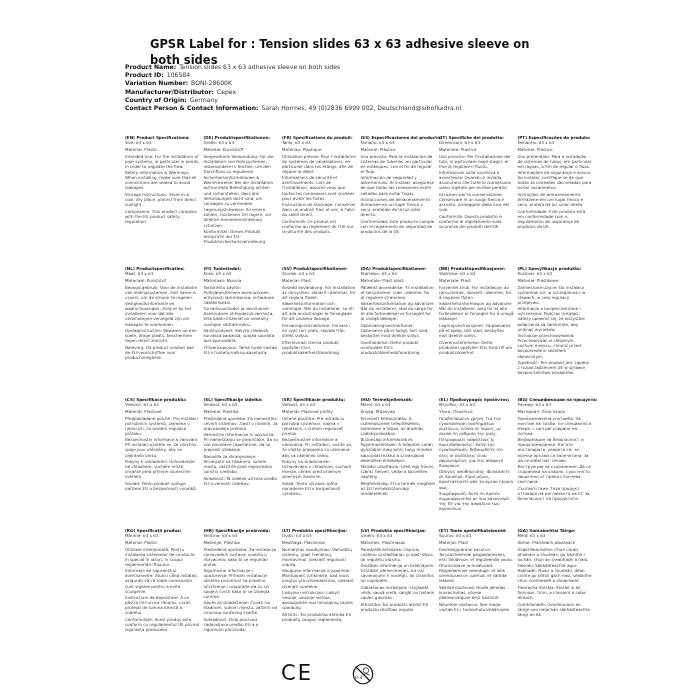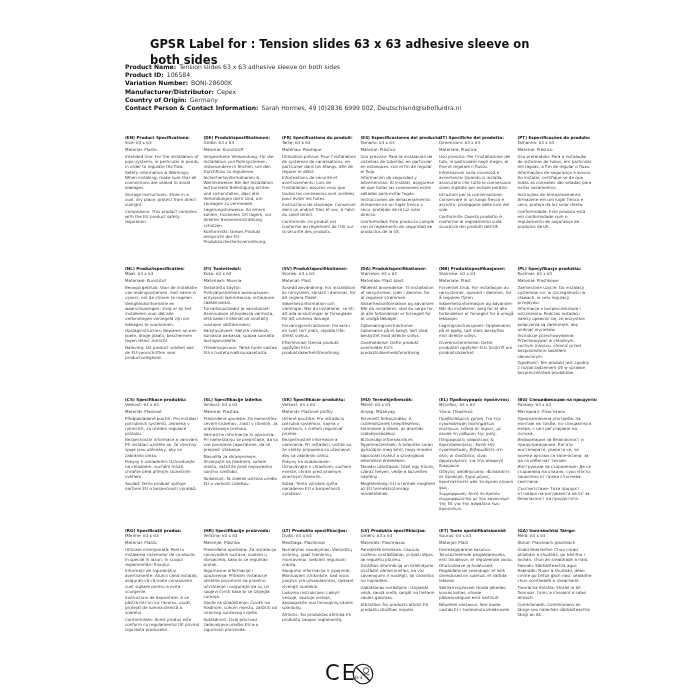--- a/index.html
+++ b/index.html
@@ -25,21 +25,21 @@
     display: flex; height: 131px;
   }
   .block {
     width: 78.5px; flex: 0 0 78.5px; font-size: 4.1px; line-height: 5.05px; color: #444;
     overflow: visible; padding-right: 4px; box-sizing: border-box;
   }
   .block .h { font-weight: bold; color: #111; white-space: nowrap; }
   .block p { margin: 0 0 1.7px 0; }
   .ce {
     position: absolute; left: 281px; top: 662px; font-family: "DejaVu Sans", sans-serif;
-    font-size: 21px; font-weight: normal; letter-spacing: 2px; color: #111; line-height: 22px; margin-left: 44px;
+    font-size: 21px; font-weight: normal; letter-spacing: 2px; color: #111; line-height: 22px;
   }
   .age {
     position: absolute; left: 352px; top: 663px; width: 22px; height: 22px;
   }
 </style>
 </head>
 <body>
 
 <div class="title">GPSR Label for : Tension slides 63 x 63 adhesive sleeve on both sides</div>
 

